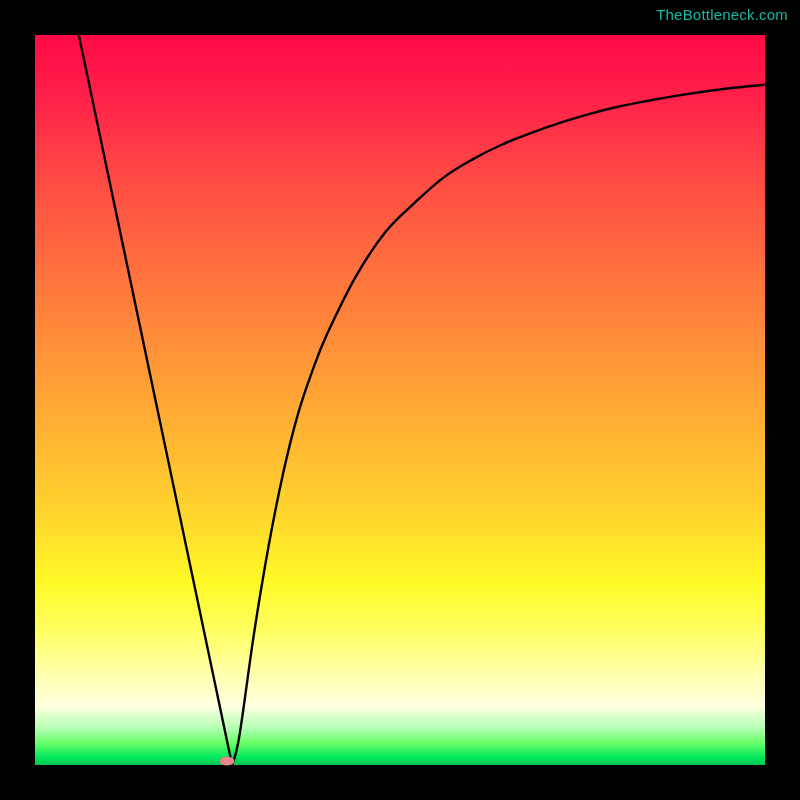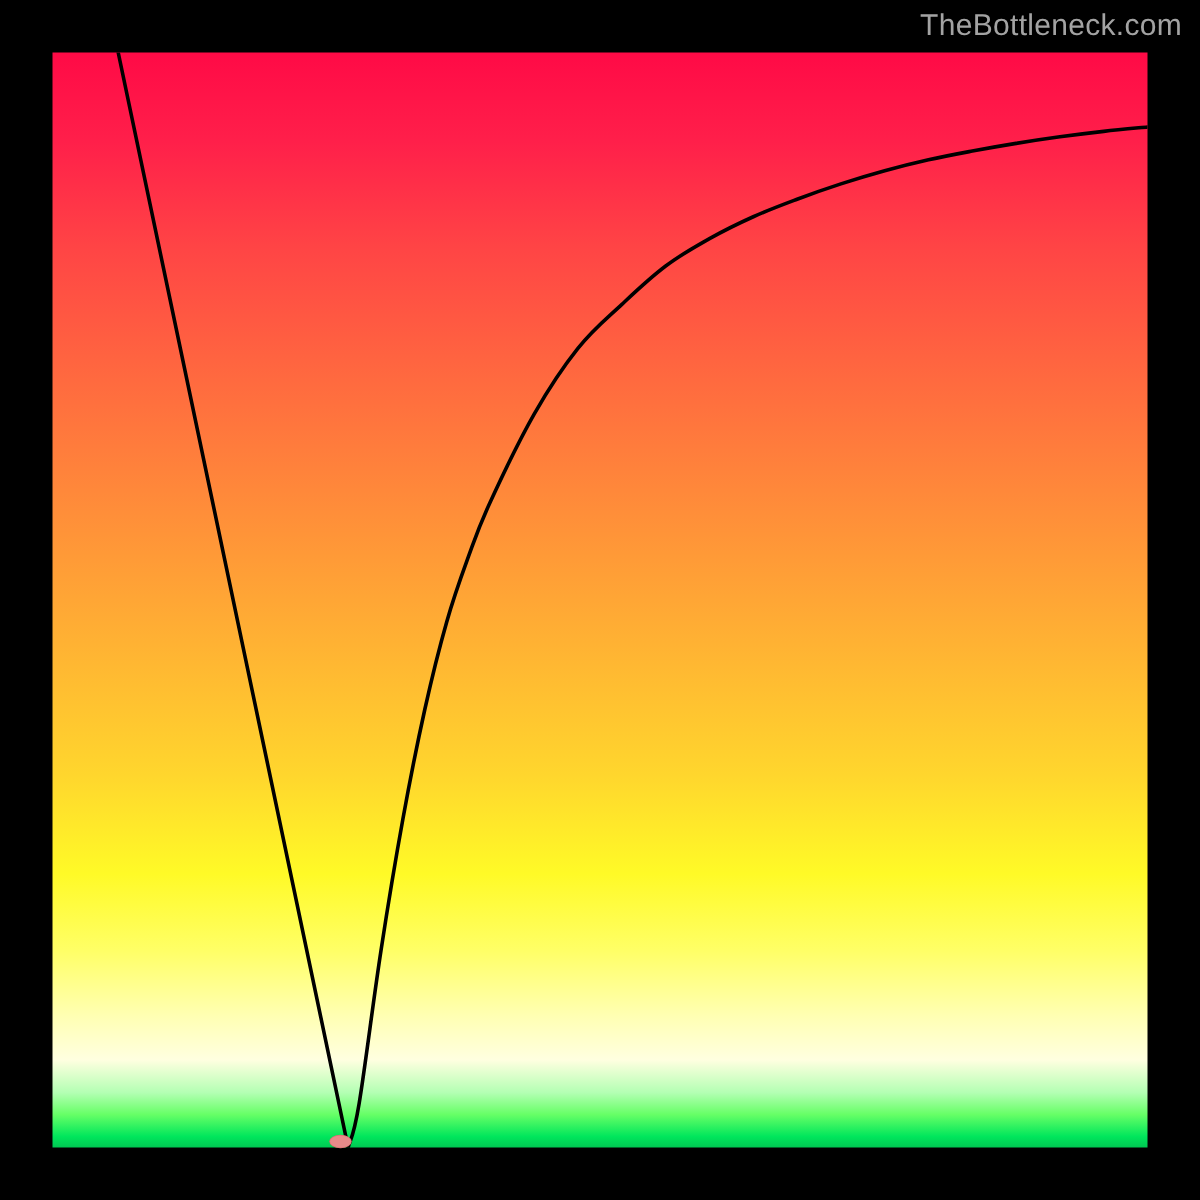--- a/index.html
+++ b/index.html
@@ -40,22 +40,22 @@
       #b3ffb3 95%,
       #66ff66 97%,
       #00e65c 99%,
       #00c853 100%
     );
   }
   .watermark {
     position: absolute;
     top: 6px;
     right: 12px;
-    color: #a3a3a3;
-    font-size: 20px;
+    color: #14b8a6;
+    font-size: 15px;
     font-weight: 500;
     letter-spacing: 0.2px;
     user-select: none;
   }
   svg.curve {
     position: absolute;
     top: 0;
     left: 0;
     width: 730px;
     height: 730px;

